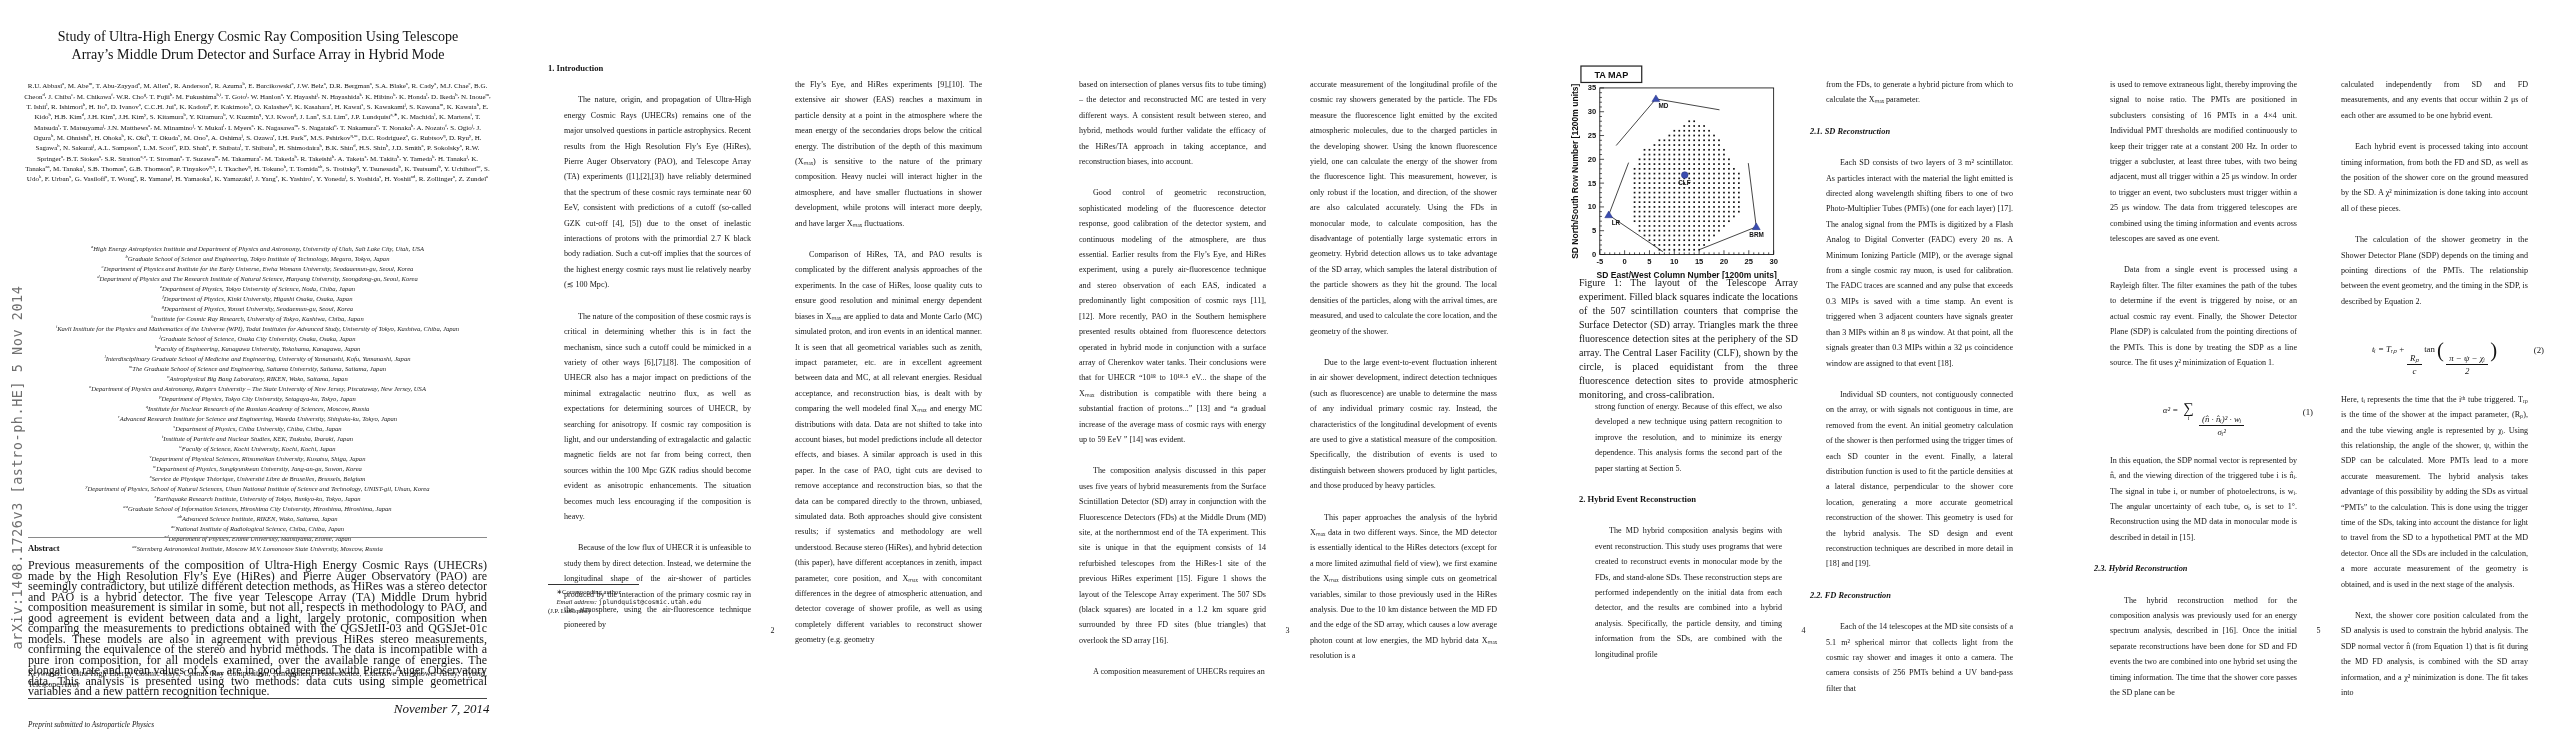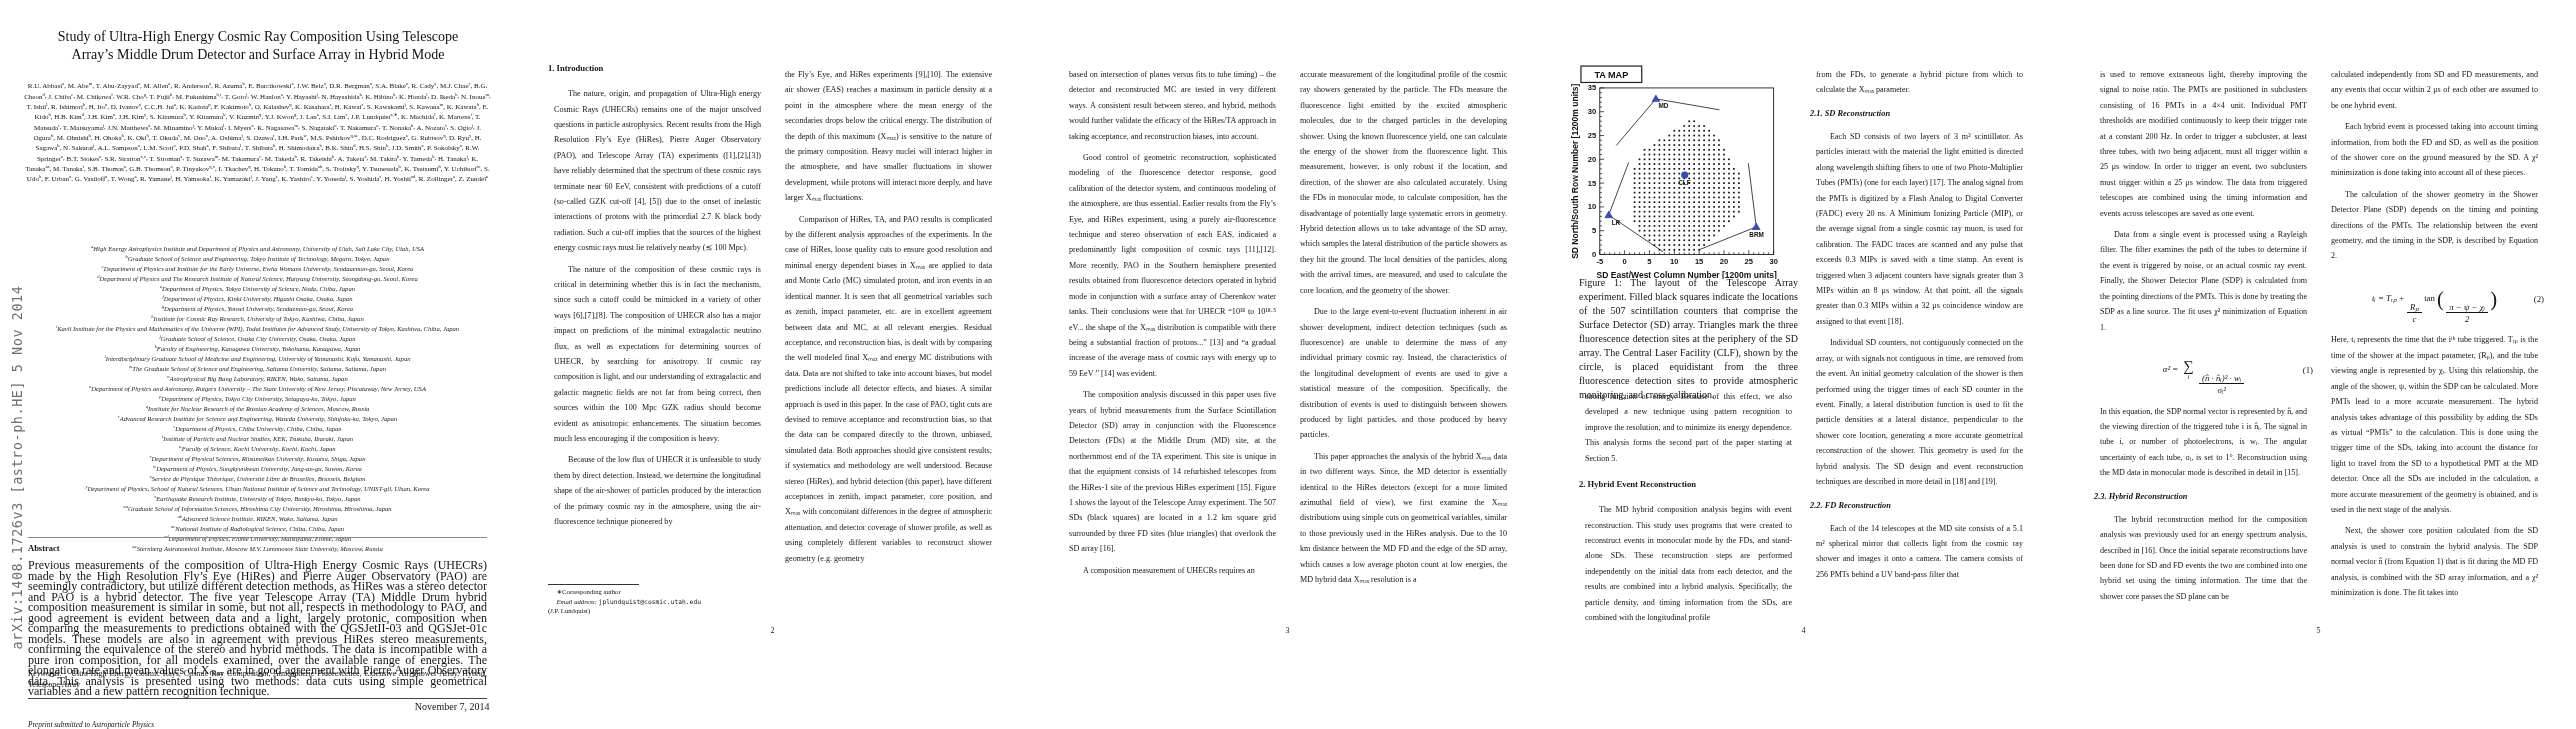--- a/index.html
+++ b/index.html
@@ -19,27 +19,27 @@
   .author-list sup,.affil-list sup{font-size:4.6px;}
   .affil-list{position:absolute;top:243px;left:18px;width:479px;text-align:center;
     font-size:6.6px;line-height:7.8px;font-style:italic;color:#222;}
   .abs-rule{position:absolute;top:537px;left:28px;width:459px;border-top:0.6px solid #8a8a8a;}
   .abs-heading{position:absolute;top:543px;left:28px;font-size:8.5px;font-weight:bold;}
   .abs-text{position:absolute;top:560px;left:28px;width:459px;font-size:12px;line-height:10.5px;text-align:justify;}
   .keywords{position:absolute;top:668px;left:28px;width:459px;font-size:8px;line-height:11px;text-align:justify;}
   .keywords .kw-label{font-style:italic;}
   .foot-rule{position:absolute;top:698px;left:28px;width:459px;border-top:0.6px solid #444;}
   .footer-left{position:absolute;top:701px;left:28px;font-style:italic;font-size:7.3px;margin-top:19px;}
-  .footer-right{position:absolute;top:701px;right:25.5px;font-size:10px;}
+  .footer-right{position:absolute;top:701px;right:25.5px;font-style:italic;font-size:13px;}
 
   
   .col{position:absolute;top:61px;width:219px;font-size:8.1px;line-height:15.4px;
        text-align:justify;color:#141414;}
   .colL{left:33px;} .colR{left:264px;}
-  .bp{margin:6px;text-indent:14px;}
+  .bp{margin:16px;text-indent:14px;}
   .bp.noind{text-indent:0;}
   h2.section{font-size:8.6px;font-weight:bold;margin:0 0 9.7px 0;text-align:left;}
   h3.subsection{font-size:8.4px;font-weight:bold;font-style:italic;margin:8.5px 0 7.3px 0;text-align:left;}
   .pagenum{position:absolute;top:626px;left:0;width:100%;text-align:center;font-size:8px;}
   .footnote{position:absolute;top:584px;left:33px;width:219px;font-size:6.7px;line-height:9.4px;text-align:left;}
   .fn-rule{width:91px;border-top:0.6px solid #333;margin-bottom:2.4px;}
   .fn-ind{text-indent:8.5px;}
   .fn-email-label{font-style:italic;}
   .fn-email{font-family:"DejaVu Sans Mono",monospace;font-size:6.3px;}
 

